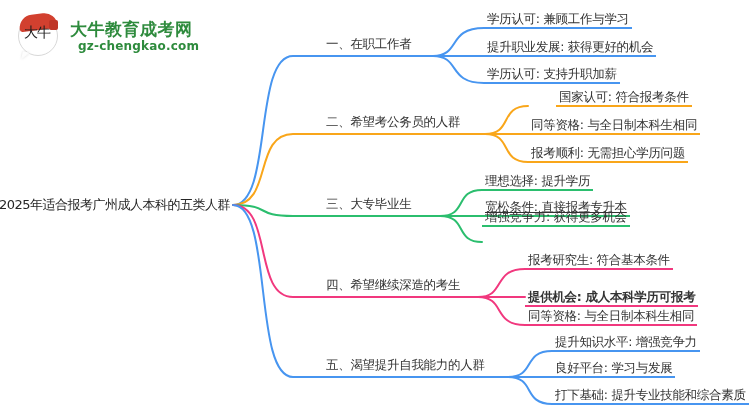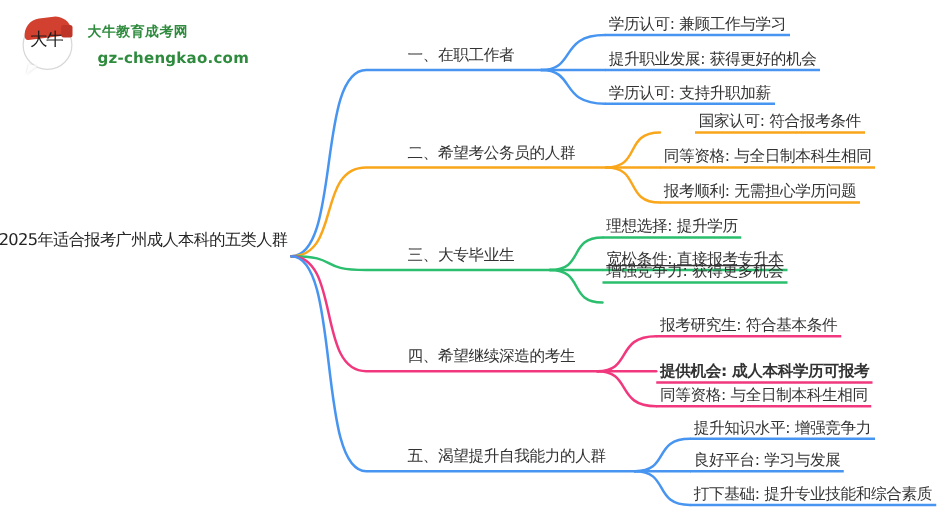--- a/index.html
+++ b/index.html
@@ -6,21 +6,21 @@
   html,body{margin:0;padding:0;}
   body{
     width:750px;height:410px;position:relative;overflow:hidden;
     background:#ffffff;
     font-family:"DejaVu Sans","Liberation Sans",sans-serif;
   }
   
   #connectors{position:absolute;left:0;top:0;width:750px;height:410px;}
   
   .center-title{
-    position:absolute;right:520px;top:184px;height:18px;line-height:18px;
+    position:absolute;right:520px;top:196px;height:18px;line-height:18px;
     font-size:13px;color:#262626;white-space:nowrap;letter-spacing:-0.5px;
   }
   
   .branch-label{
     position:absolute;left:326px;height:16px;line-height:16px;
     font-size:12.5px;color:#333333;white-space:nowrap;letter-spacing:-0.3px;
   }
   
   .leaf-label{
     position:absolute;height:14px;line-height:14px;padding:0 3px 1px 3px;
@@ -46,21 +46,21 @@
   .logo-seal{
     position:absolute;right:2px;top:6px;width:9px;height:10px;background:#bf3527;
     border-radius:2px;color:#fff;font-size:6px;line-height:10px;text-align:center;
   }
   .logo-tail{
     position:absolute;left:4px;top:38px;width:0;height:0;
     border-left:7px solid #fdfdfd;border-bottom:8px solid transparent;
     transform:rotate(12deg);filter:drop-shadow(0 0 1px #d8d8d8);
   }
   .logo-title{
-    position:absolute;left:52px;top:6px;font-size:11px;font-weight:bold;
+    position:absolute;left:52px;top:6px;font-size:17px;font-weight:bold;
     color:#2e8b3d;white-space:nowrap;letter-spacing:0.5px;
   }
   .logo-domain{
     position:absolute;left:60px;top:27px;font-size:12px;font-weight:bold;
     color:#2e8b3d;white-space:nowrap;letter-spacing:0.2px;
   }
 </style>
 </head>
 <body>
 

